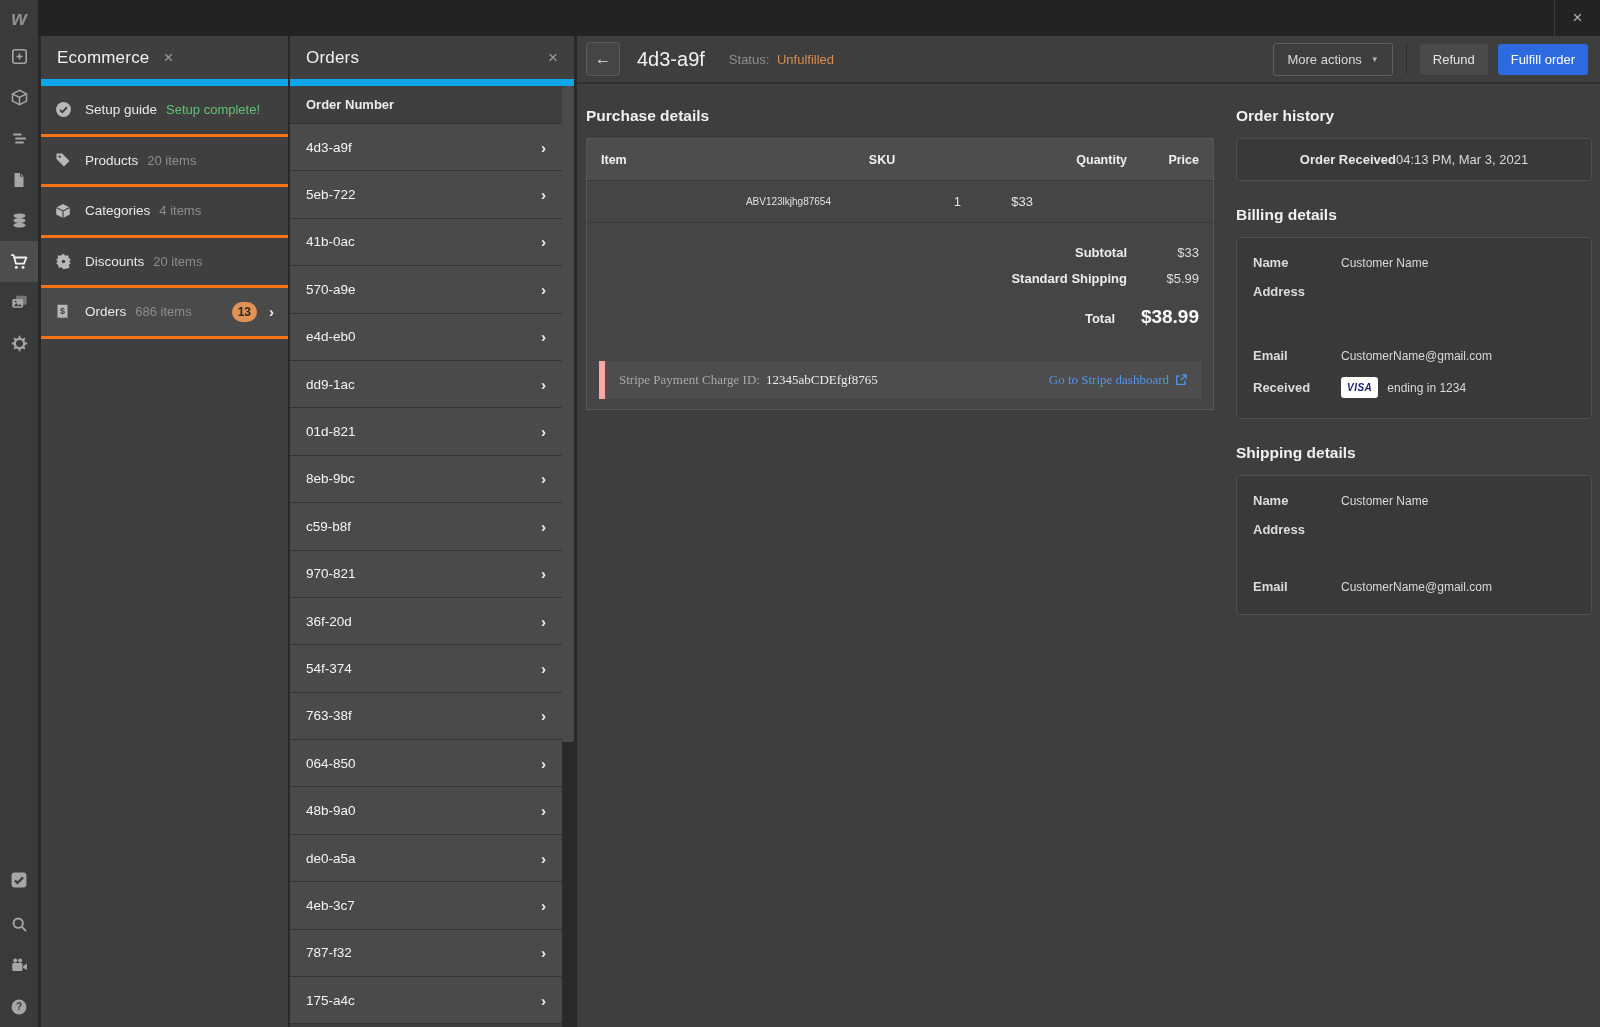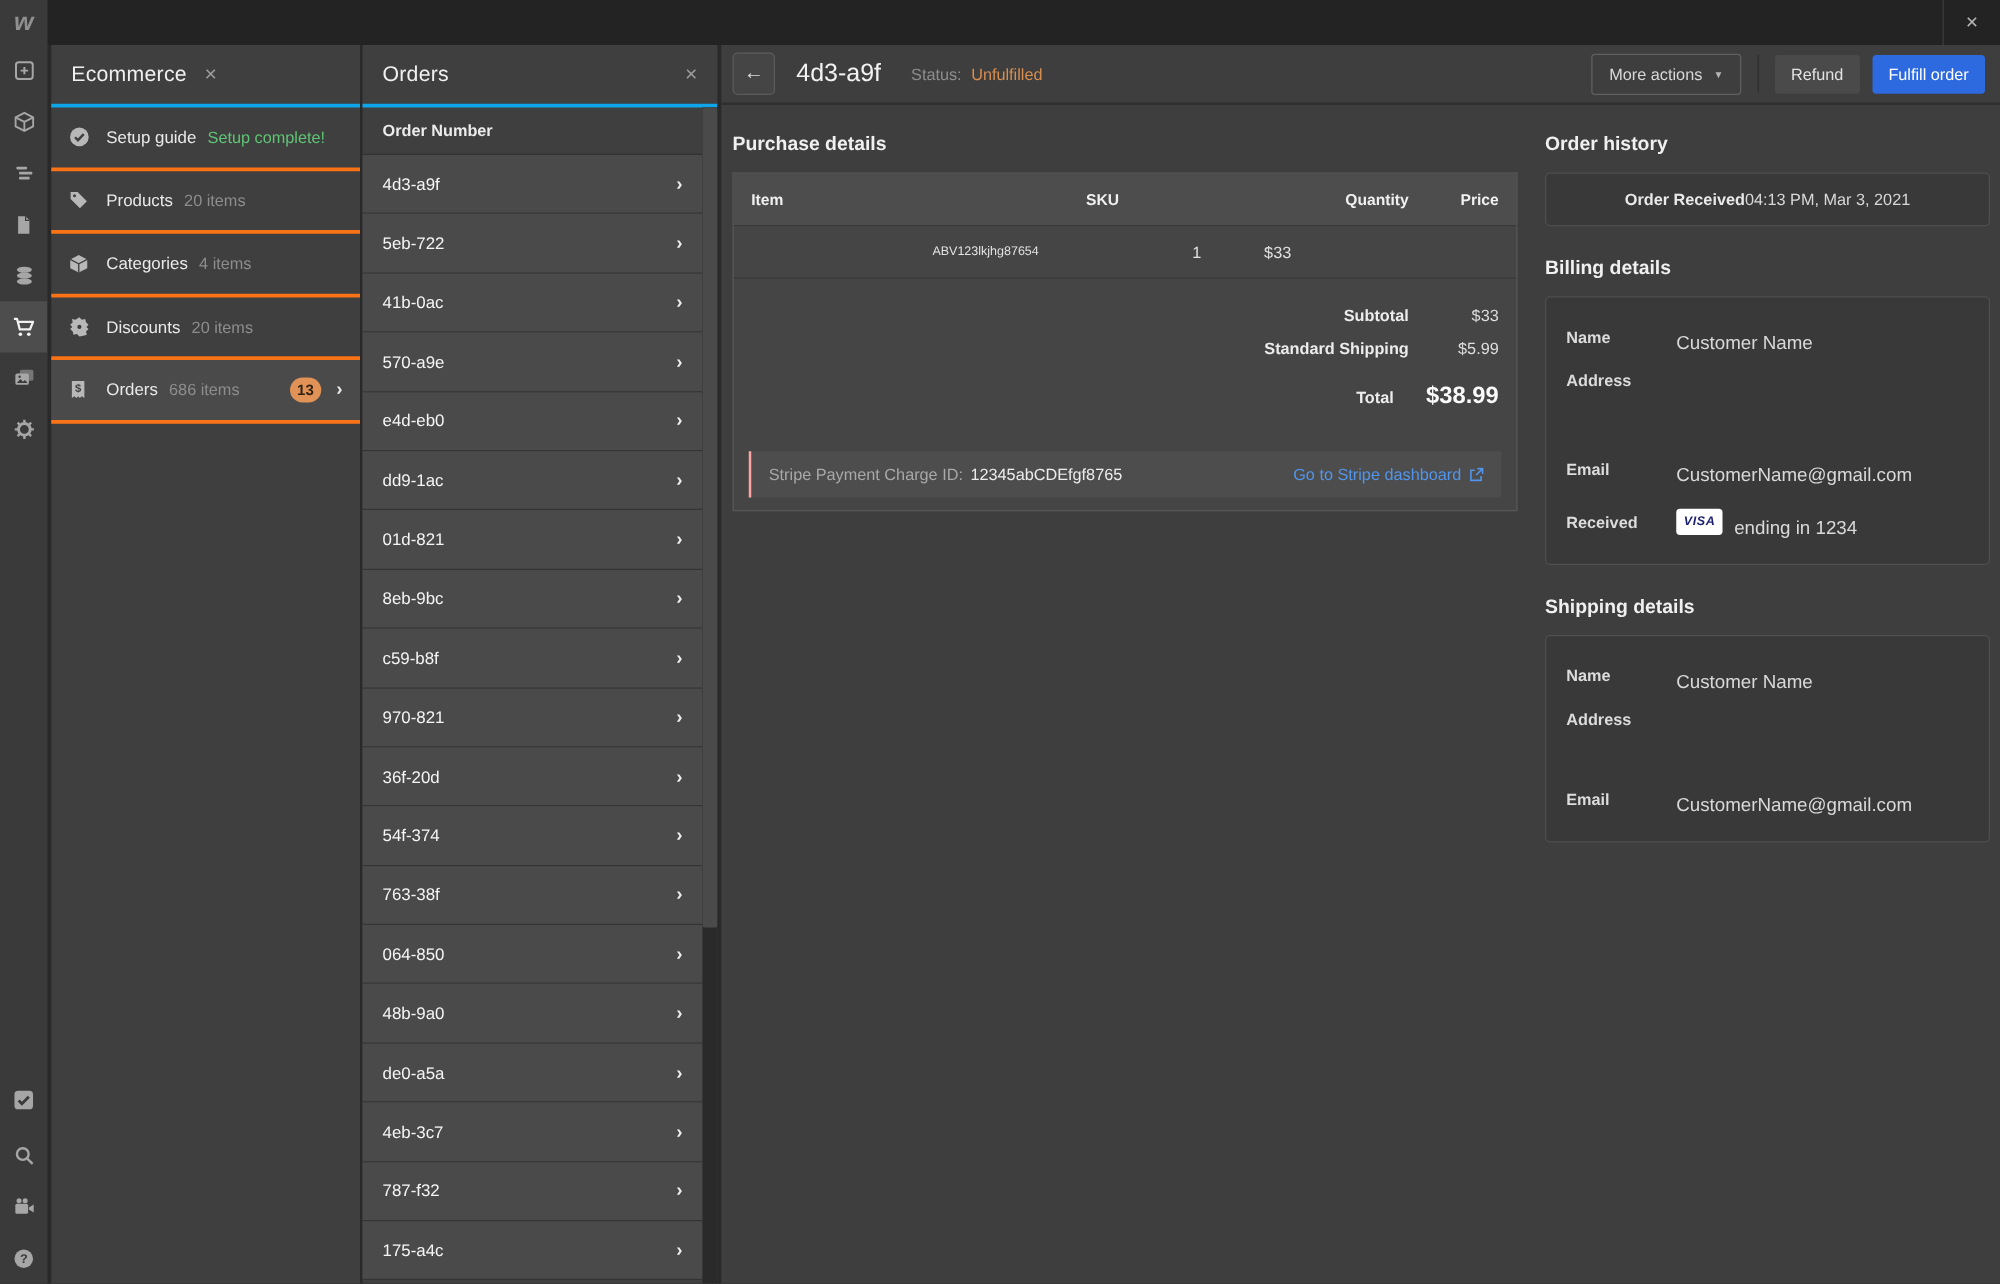--- a/index.html
+++ b/index.html
@@ -18,21 +18,21 @@
   .rail { position:absolute; left:0; top:36px; width:38px; bottom:0; background:#3a3a3a; display:flex; flex-direction:column; }
   .rail-cell { width:38px; height:41px; display:flex; align-items:center; justify-content:center; color:#a6a6a6; }
   .rail-cell.active { background:#4d4d4d; color:#f2f2f2; }
   .rail-bottom { margin-top:auto; padding-bottom:8px; }
   .rail svg { display:block; }
 
   
   .panel { position:absolute; top:36px; bottom:0; background:#3f3f3f; }
   .panel-ecom  { left:38px;  width:250px; border-left:3px solid #292929; }
   .panel-orders{ left:288px; width:286px; border-left:2px solid #292929; }
-  .panel-header { height:50px; display:flex; align-items:center; padding:12px 16px; border-bottom:3px solid #0ea5e9; }
+  .panel-header { height:50px; display:flex; align-items:center; padding:12px 16px; border-bottom:7px solid #0ea5e9; }
   .panel-title { font-size:17px; color:#f0f0f0; letter-spacing:.2px; }
   .panel-x { color:#9c9c9c; font-size:17px; cursor:pointer; }
   .panel-ecom .panel-x { margin-left:14px; }
   .panel-orders .panel-x { margin-left:auto; }
 
   .ecom-row { height:50.5px; display:flex; align-items:center; padding:0 14px; border-bottom:3px solid #f97316; cursor:pointer; }
   .ecom-row.selected { background:#4a4a4a; }
   .ecom-icon { width:17px; margin-right:13px; color:#b8b8b8; display:flex; }
   .ecom-label { font-size:13.5px; color:#e9e9e9; }
   .ecom-meta { font-size:13px; color:#8d8d8d; margin-left:9px; }
@@ -87,36 +87,36 @@
   .item-variant { font-size:12.5px; color:#969696; }
   .sku-val { width:230px; text-align:right; font-size:10px; color:#e2e2e2; }
   .qty-val { width:130px; text-align:right; font-size:13px; color:#e2e2e2; }
   .price-val { width:72px; text-align:right; font-size:13px; color:#e2e2e2; }
   .totals { padding:22px 14px 6px; }
   .t-row { display:flex; justify-content:flex-end; align-items:baseline; margin-bottom:11px; }
   .t-label { font-size:13px; font-weight:700; color:#ececec; }
   .t-value { width:72px; text-align:right; font-size:13px; color:#dedede; }
   .t-row.grand { margin-top:20px; }
   .t-value.grand { font-size:19px; font-weight:700; color:#fafafa; width:84px; }
-  .stripe-bar { margin:16px 12px 10px; background:#4d4d4d; border-left:2px solid #fca5a5; padding:11px 14px;
-                display:flex; align-items:center; }
+  .stripe-bar { margin:16px 12px 10px; background:#4d4d4d; border-left:6px solid #fca5a5; padding:11px 14px;
+                display:flex; align-items:center;font-family:Liberation Serif, serif; }
   .stripe-label { font-size:13px; color:#a8a8a8; }
   .stripe-id { font-size:13px; color:#ececec; margin-left:6px; }
   .stripe-link { margin-left:auto; font-size:13px; color:#5295ea; display:flex; align-items:center; cursor:pointer; }
   .stripe-link svg { margin-left:6px; }
 
   
   .card { background:#393939; border:1px solid #4f4f4f; border-radius:4px; }
   .hist-row { display:flex; align-items:center; justify-content:center; padding:13px 16px; }
   .hist-label { font-size:13px; font-weight:700; color:#e9e9e9; }
   .hist-time { font-size:13px; color:#d8d8d8; }
   .kv-card { padding:17px 16px 6px; }
   .kv { display:flex; align-items:center; margin-bottom:14px; }
   .k { width:88px; flex:none; font-size:13px; font-weight:700; color:#dcdcdc; }
-  .v { font-size:15px; color:#d9d9d9;margin-top:11px; }
+  .v { font-size:12px; color:#d9d9d9; }
   .kv.addr-gap { margin-bottom:49px; }
   .kv.addr-gap2 { margin-bottom:42px; }
   .visa-chip { background:#fff; color:#1a1f71; font-size:10px; font-weight:800; font-style:italic; letter-spacing:.5px;
                border-radius:3px; padding:5px 6px; margin-right:9px; display:inline-block; }
   .mb-extra { margin-top:25px; }
 </style>
 </head>
 <body>
 
 <div class="page">

